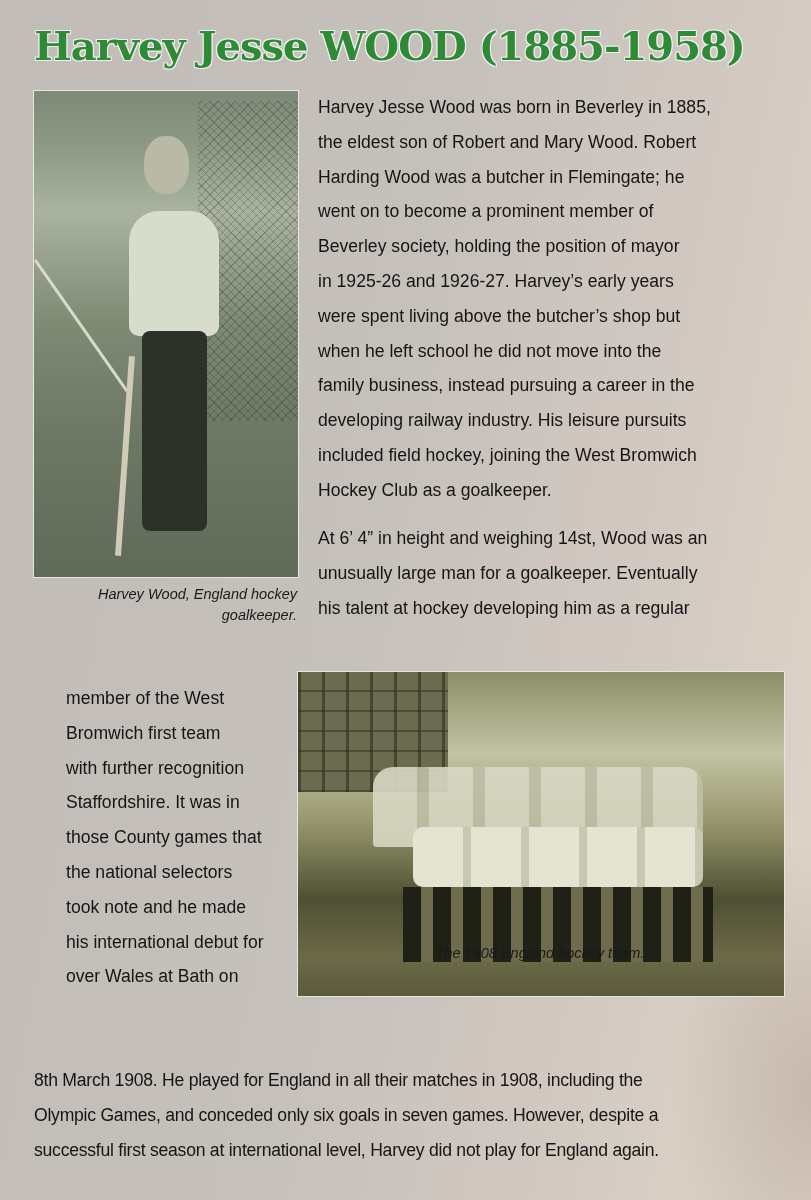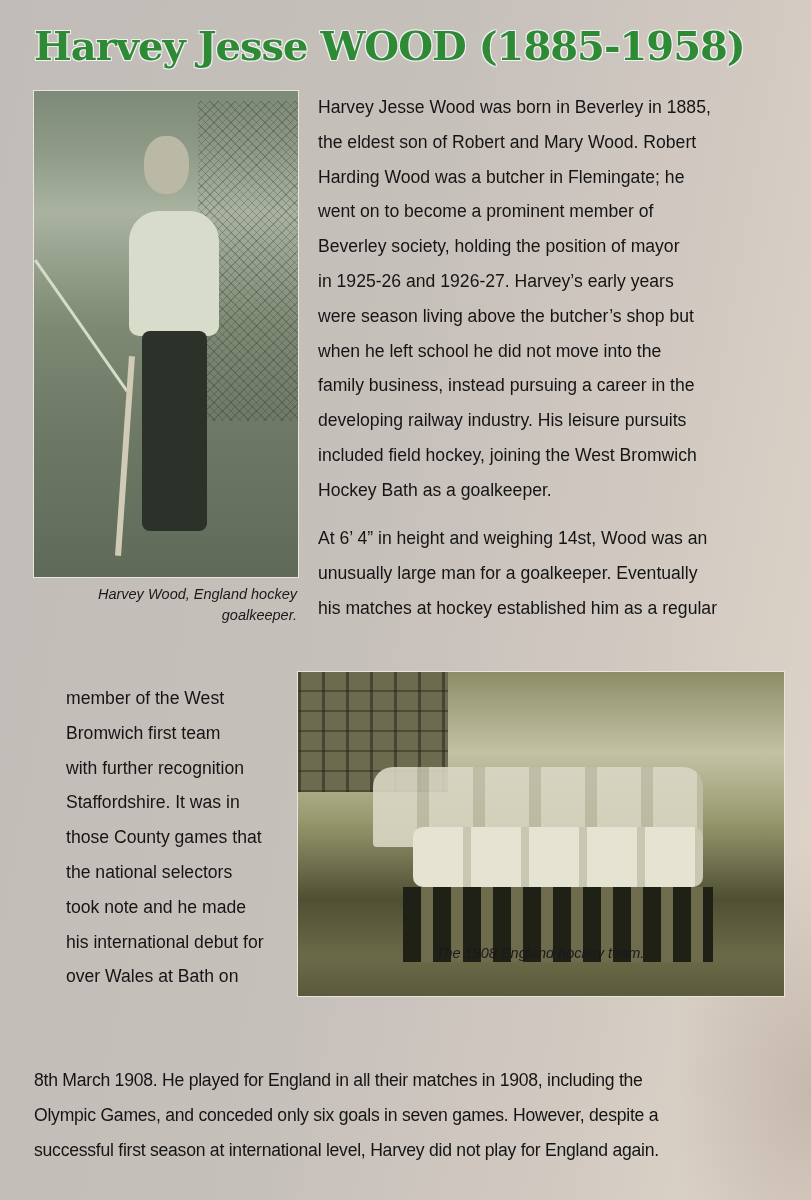--- a/index.html
+++ b/index.html
@@ -120,32 +120,32 @@
   <span class="line">goalkeeper.</span>
 </div>
 
 <div class="text-block p1">
   <span class="line">Harvey Jesse Wood was born in Beverley in 1885,</span>
   <span class="line">the eldest son of Robert and Mary Wood. Robert</span>
   <span class="line">Harding Wood was a butcher in Flemingate; he</span>
   <span class="line">went on to become a prominent member of</span>
   <span class="line">Beverley society, holding the position of mayor</span>
   <span class="line">in 1925-26 and 1926-27. Harvey’s early years</span>
-  <span class="line">were season living above the butcher’s shop but</span>
+  <span class="line">were spent living above the butcher’s shop but</span>
   <span class="line">when he left school he did not move into the</span>
   <span class="line">family business, instead pursuing a career in the</span>
   <span class="line">developing railway industry. His leisure pursuits</span>
   <span class="line">included field hockey, joining the West Bromwich</span>
-  <span class="line">Hockey Bath as a goalkeeper.</span>
+  <span class="line">Hockey Club as a goalkeeper.</span>
 </div>
 
 <div class="text-block p2">
   <span class="line">At 6’ 4” in height and weighing 14st, Wood was an</span>
   <span class="line">unusually large man for a goalkeeper. Eventually</span>
-  <span class="line">his matches at hockey established him as a regular</span>
+  <span class="line">his talent at hockey developing him as a regular</span>
 </div>
 
 <div class="text-block p3">
   <span class="line">member of the West</span>
   <span class="line">Bromwich first team</span>
   <span class="line">with further recognition</span>
   <span class="line">Staffordshire. It was in</span>
   <span class="line">those County games that</span>
   <span class="line">the national selectors</span>
   <span class="line">took note and he made</span>

